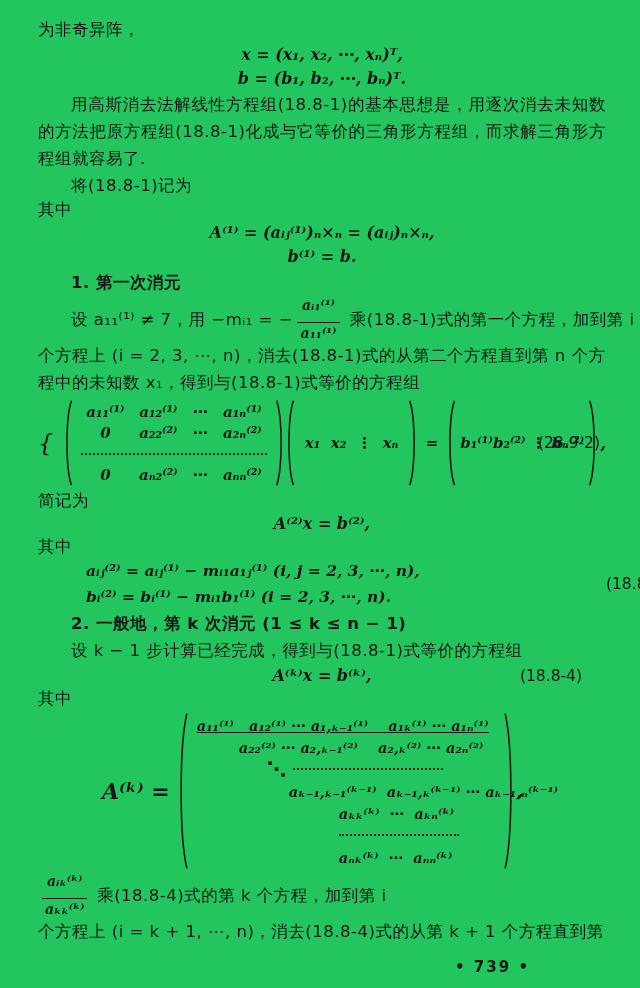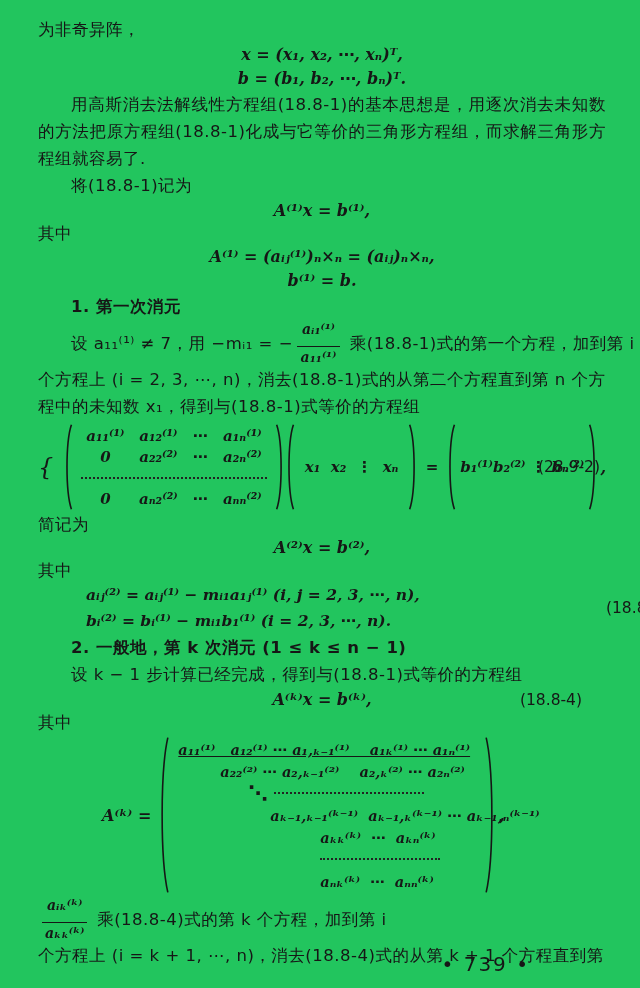--- a/index.html
+++ b/index.html
@@ -37,51 +37,50 @@
   .dotline{border-top:2px dotted #222;height:0;flex:1;margin:0 2px;}
   .dotrow{display:flex;align-items:center;height:21px;}
   .vec{display:flex;flex-direction:row;justify-content:center;padding:2px 4px;}
   .vcell{height:21px;display:flex;align-items:center;justify-content:center;min-width:26px;}
   .comma{margin-left:2px;font-size:16px;}
   .eq3block{position:relative;margin-left:48px;font-size:15.5px;line-height:26px;}
   .eq3block .eqlabel{right:-62px;}
   .eq4row{position:relative;text-align:center;font-size:16px;line-height:24px;}
   .eq4row .eqlabel{right:24px;}
   .bigmat{display:flex;align-items:center;margin-left:64px;height:162px;}
-  .bigmat .lhs{font-size:16px;margin-right:6px;white-space:pre;}
+  .bigmat .lhs{font-size:22px;margin-right:6px;white-space:pre;}
   .akrows{display:flex;flex-direction:column;justify-content:center;
           width:306px;padding:0 4px;font-size:14.5px;}
   .akrow{height:22px;display:flex;align-items:center;white-space:pre;}
   .ak1{padding-left:4px;text-decoration:underline;}
   .ak2{padding-left:46px;}
   .ak3{padding-left:74px;}
   .ak4{padding-left:96px;}
   .ak5{padding-left:146px;}
   .ak6{padding-left:146px;}
   .ak7{padding-left:146px;}
   .ddots{font-size:20px;line-height:20px;margin-right:6px;font-style:normal;}
   .akdot{border-top:2px dotted #222;height:0;width:150px;}
-  .pagenum{position:absolute;bottom:12px;right:110px;font-size:20px;letter-spacing:2px;}
+  .pagenum{position:absolute;bottom:12px;right:110px;font-size:15px;letter-spacing:2px;font-weight:bold;}
 </style>
 </head>
 <body>
 
 <div class="page">
   <div class="content">
 
     <p class="cjk">为非奇异阵，</p>
 
     <div class="eqc m">x = (x₁, x₂, ⋯, xₙ)ᵀ,</div>
     <div class="eqc m">b = (b₁, b₂, ⋯, bₙ)ᵀ.</div>
 
     <p class="cjk indent" style="text-align:justify;">用高斯消去法解线性方程组(18.8-1)的基本思想是，用逐次消去未知数的方法把原方程组(18.8-1)化成与它等价的三角形方程组，而求解三角形方程组就容易了.</p>
 
     <p class="cjk indent">将(18.8-1)记为</p>
 
-    <div class="eqc m">A⁽¹⁾x = b⁽¹⁾,</div>
     <p class="cjk small-line">其中</p>
     <div class="eqc m">A⁽¹⁾ = (aᵢⱼ⁽¹⁾)ₙ×ₙ = (aᵢⱼ)ₙ×ₙ,</div>
     <div class="eqc m">b⁽¹⁾ = b.</div>
 
     <p class="cjk indent heading">1. 第一次消元</p>
 
     <div class="fline">
       <span class="cjk indent">设 a₁₁⁽¹⁾ ≠ 7，用 −mᵢ₁ = −</span>
       <span class="frac m">
         <span class="num">aᵢ₁⁽¹⁾</span>

